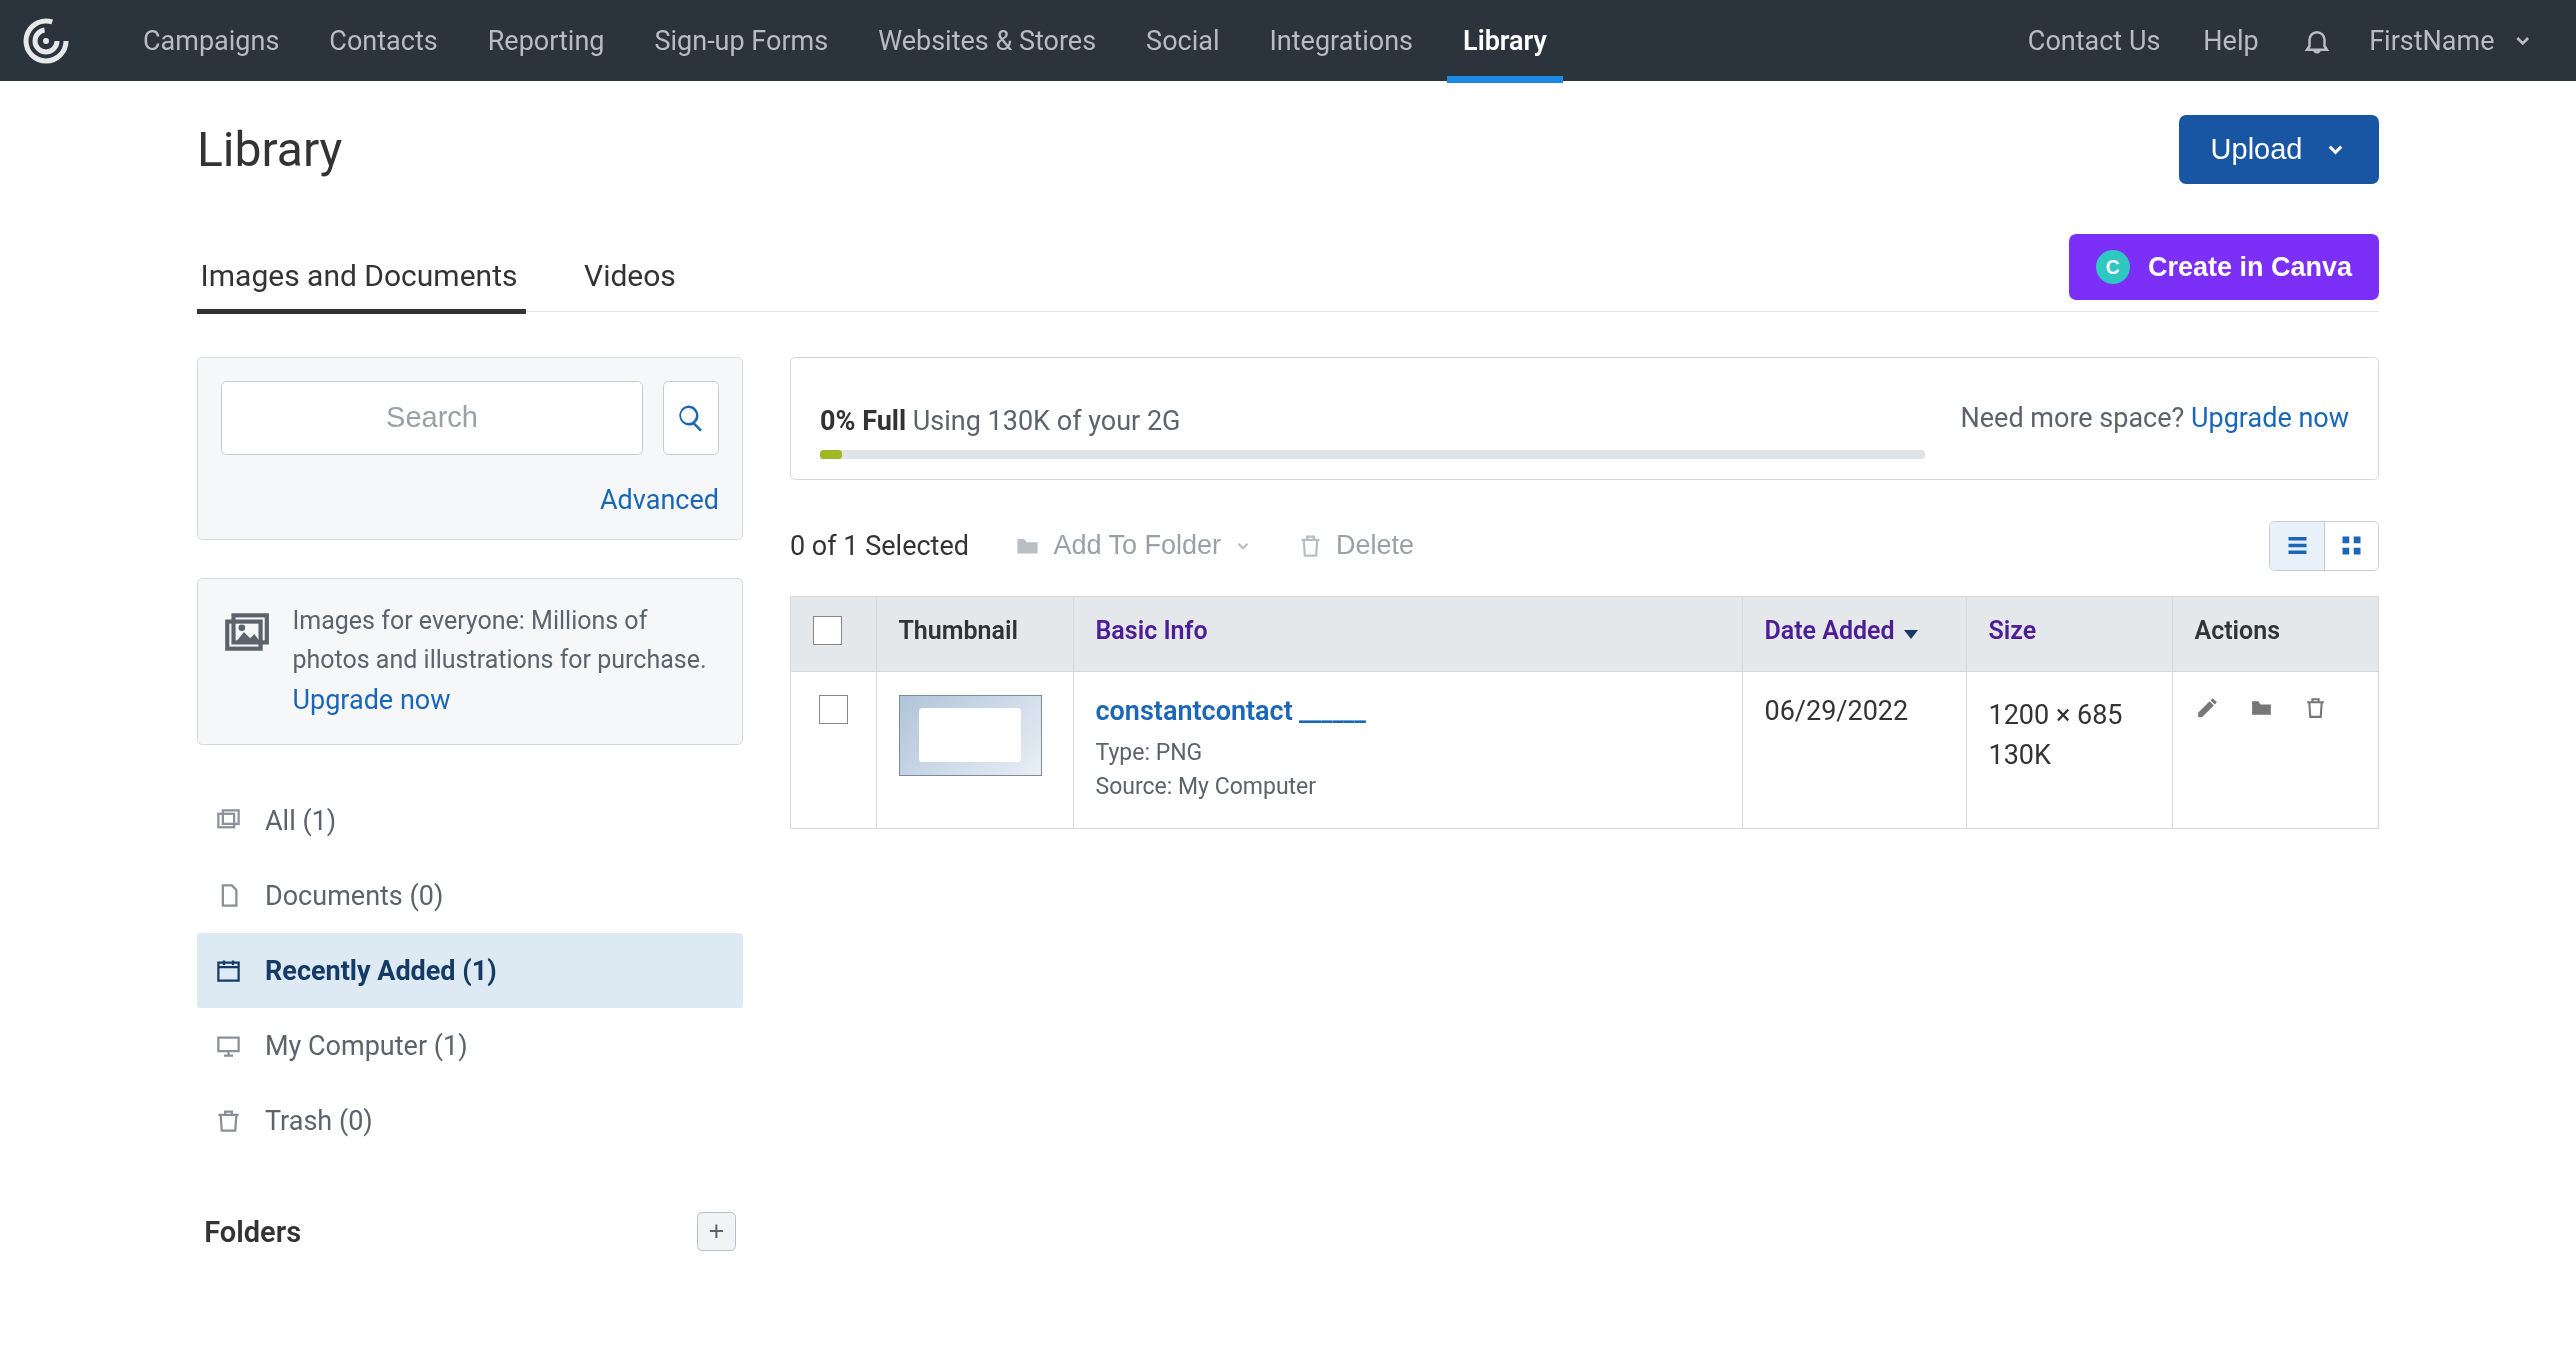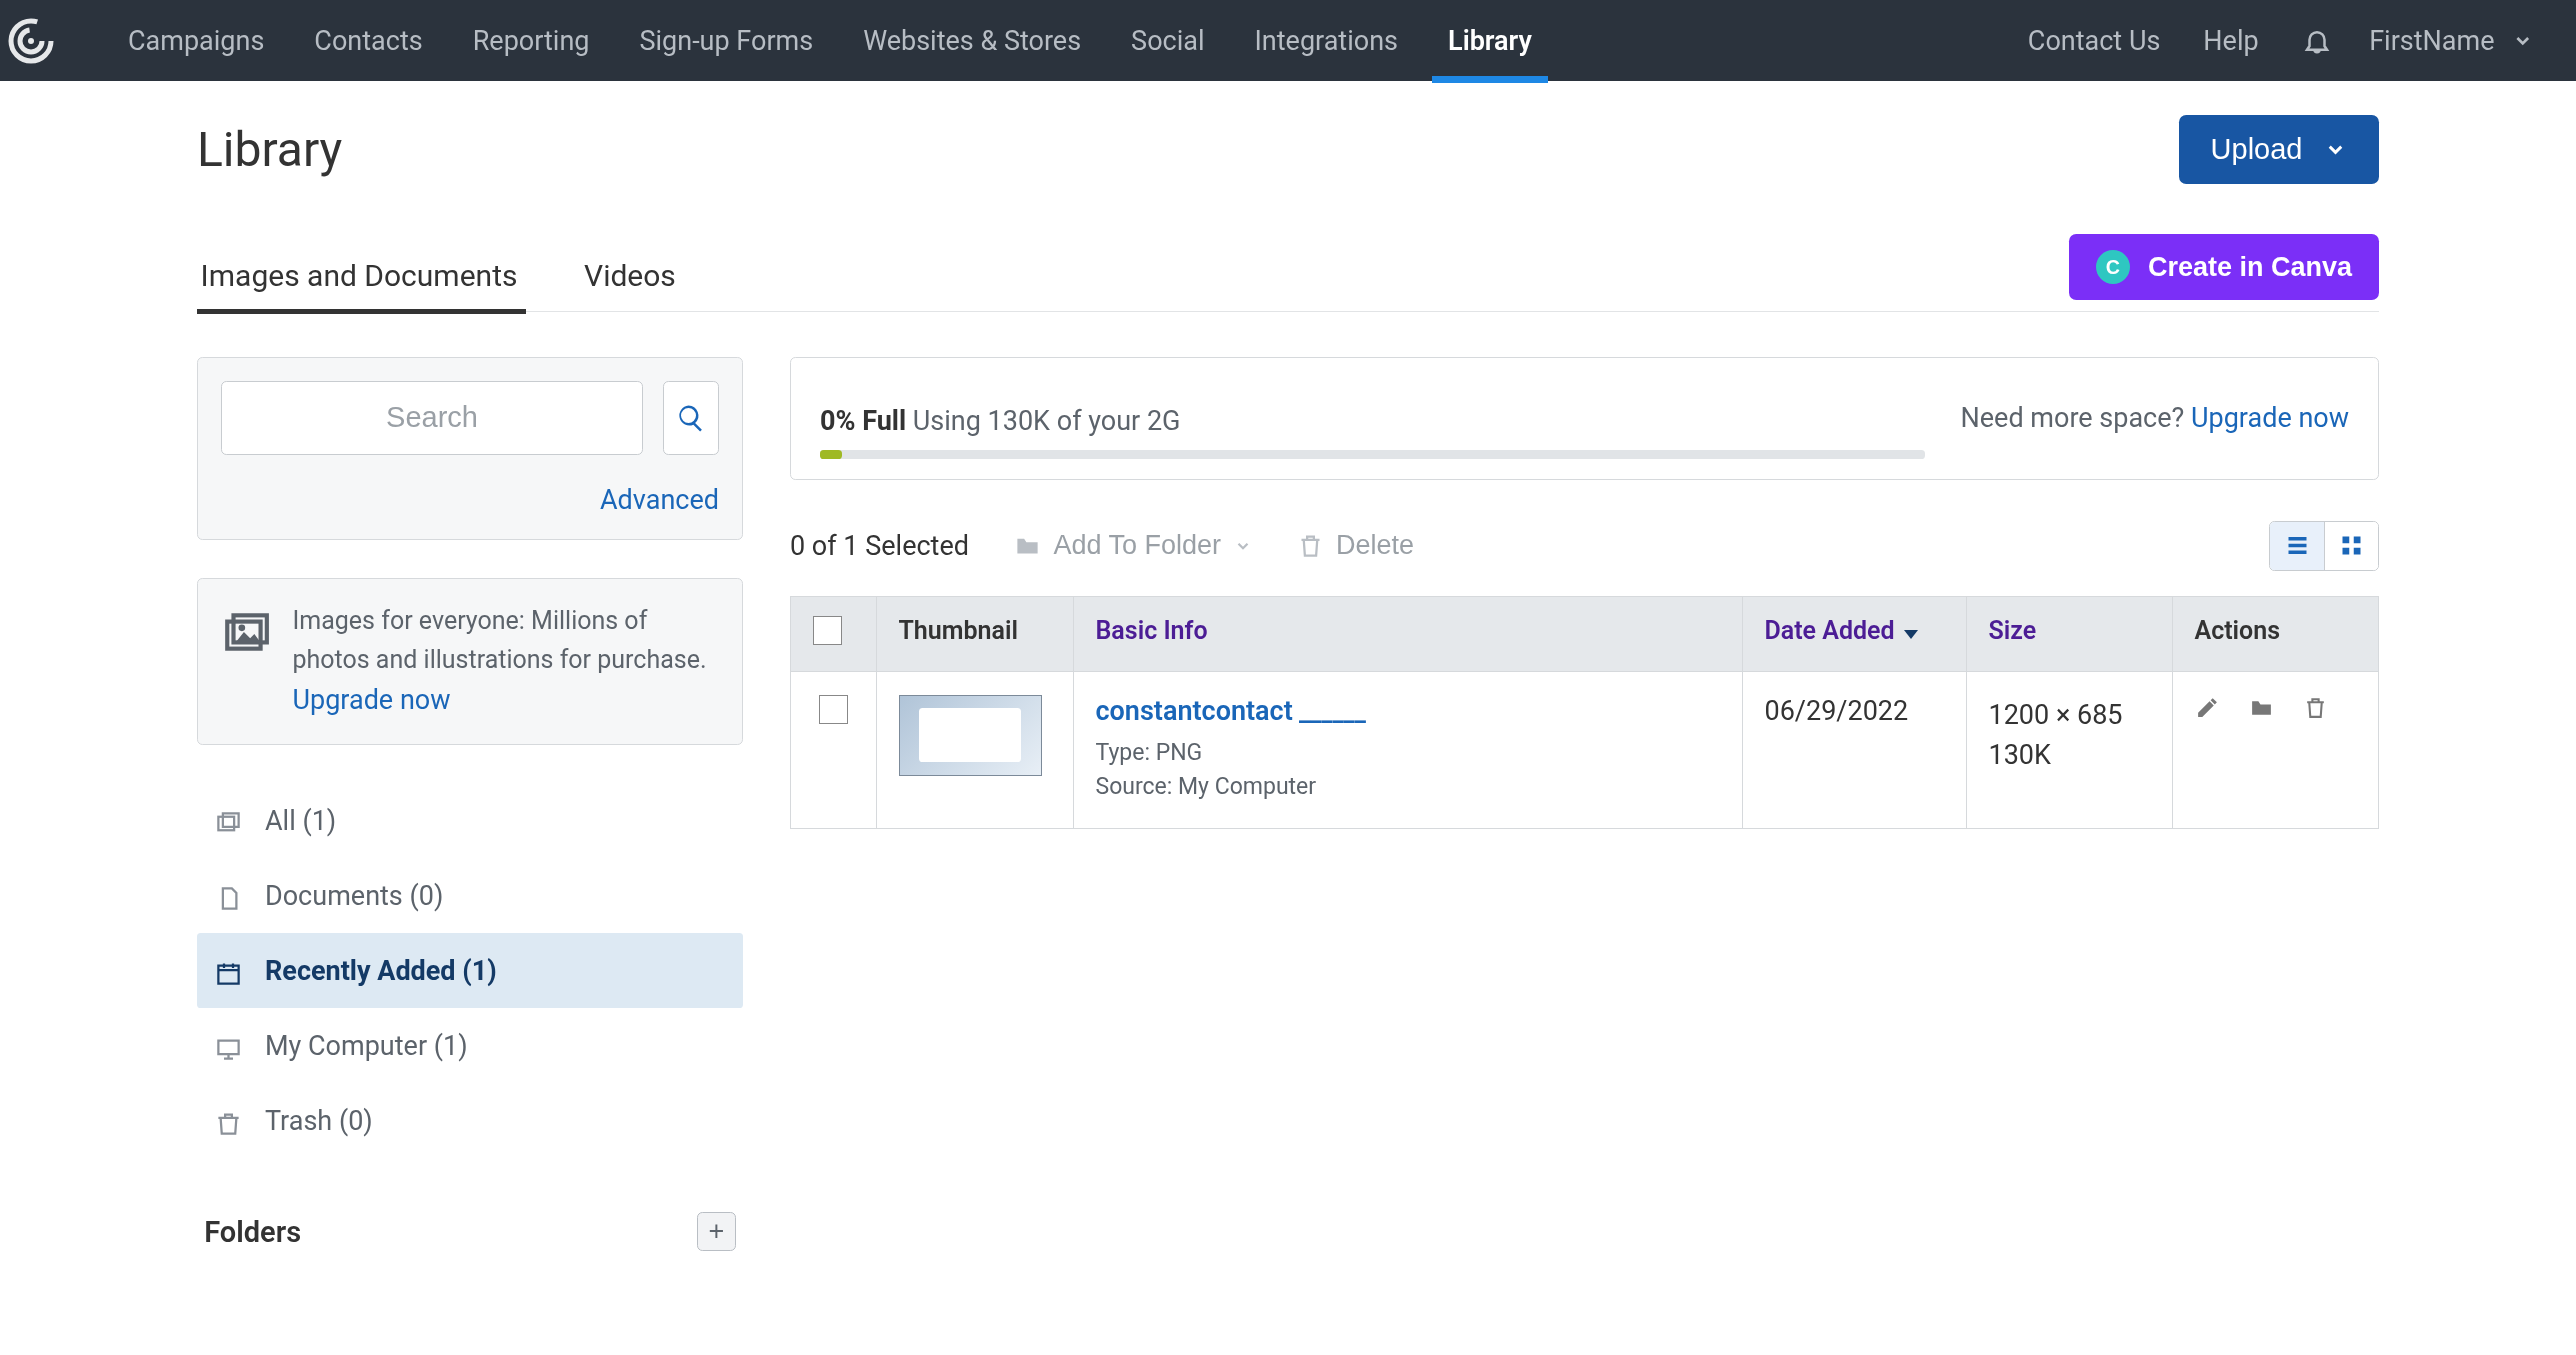--- a/index.html
+++ b/index.html
@@ -10,21 +10,21 @@
     width: 2576px;
     height: 1356px;
     transform-origin: top left;
   }
   
   .topnav {
     background: #2b333d;
     height: 81px;
     display: flex;
     align-items: center;
-    padding: 0 27px 0 4px;
+    padding: 0 27px 0 19px;
   }
   .logo {
     width: 54px; height: 54px;
     display: flex; align-items: center; justify-content: center;
     margin-right: 45px;
   }
   .logo svg { width: 50px; height: 50px; }
   .nav-items { display: flex; align-items: center; height: 100%; }
   .nav-item {
     color: #b7bdc4;
@@ -144,21 +144,21 @@
   .advanced-row { text-align: right; margin-top: 29px; }
   .link { color: #1a66b8; font-size: 27px; cursor: pointer; }
 
   .promo { display: flex; gap: 21.5px; align-items: flex-start; }
   .promo-icon { width: 50px; height: 50px; flex-shrink: 0; margin-top: 5.4px; }
   .promo-text { font-size: 25px; color: #5c636b; line-height: 1.55; }
 
   
   .folder-list { margin-top: 34px; }
   .folder-item {
-    display: flex; align-items: flex-end; gap: 23px;
+    display: flex; align-items: center; gap: 23px;
     padding: 21.5px 18px; font-size: 27px; color: #5c636b;
     cursor: pointer;
     border-radius: 3.6px;
   }
   .folder-item.active {
     background: #dde9f3;
     color: #143a66;
     font-weight: 700;
   }
   .folder-item .ficon { width: 27px; height: 27px; flex-shrink: 0; }

